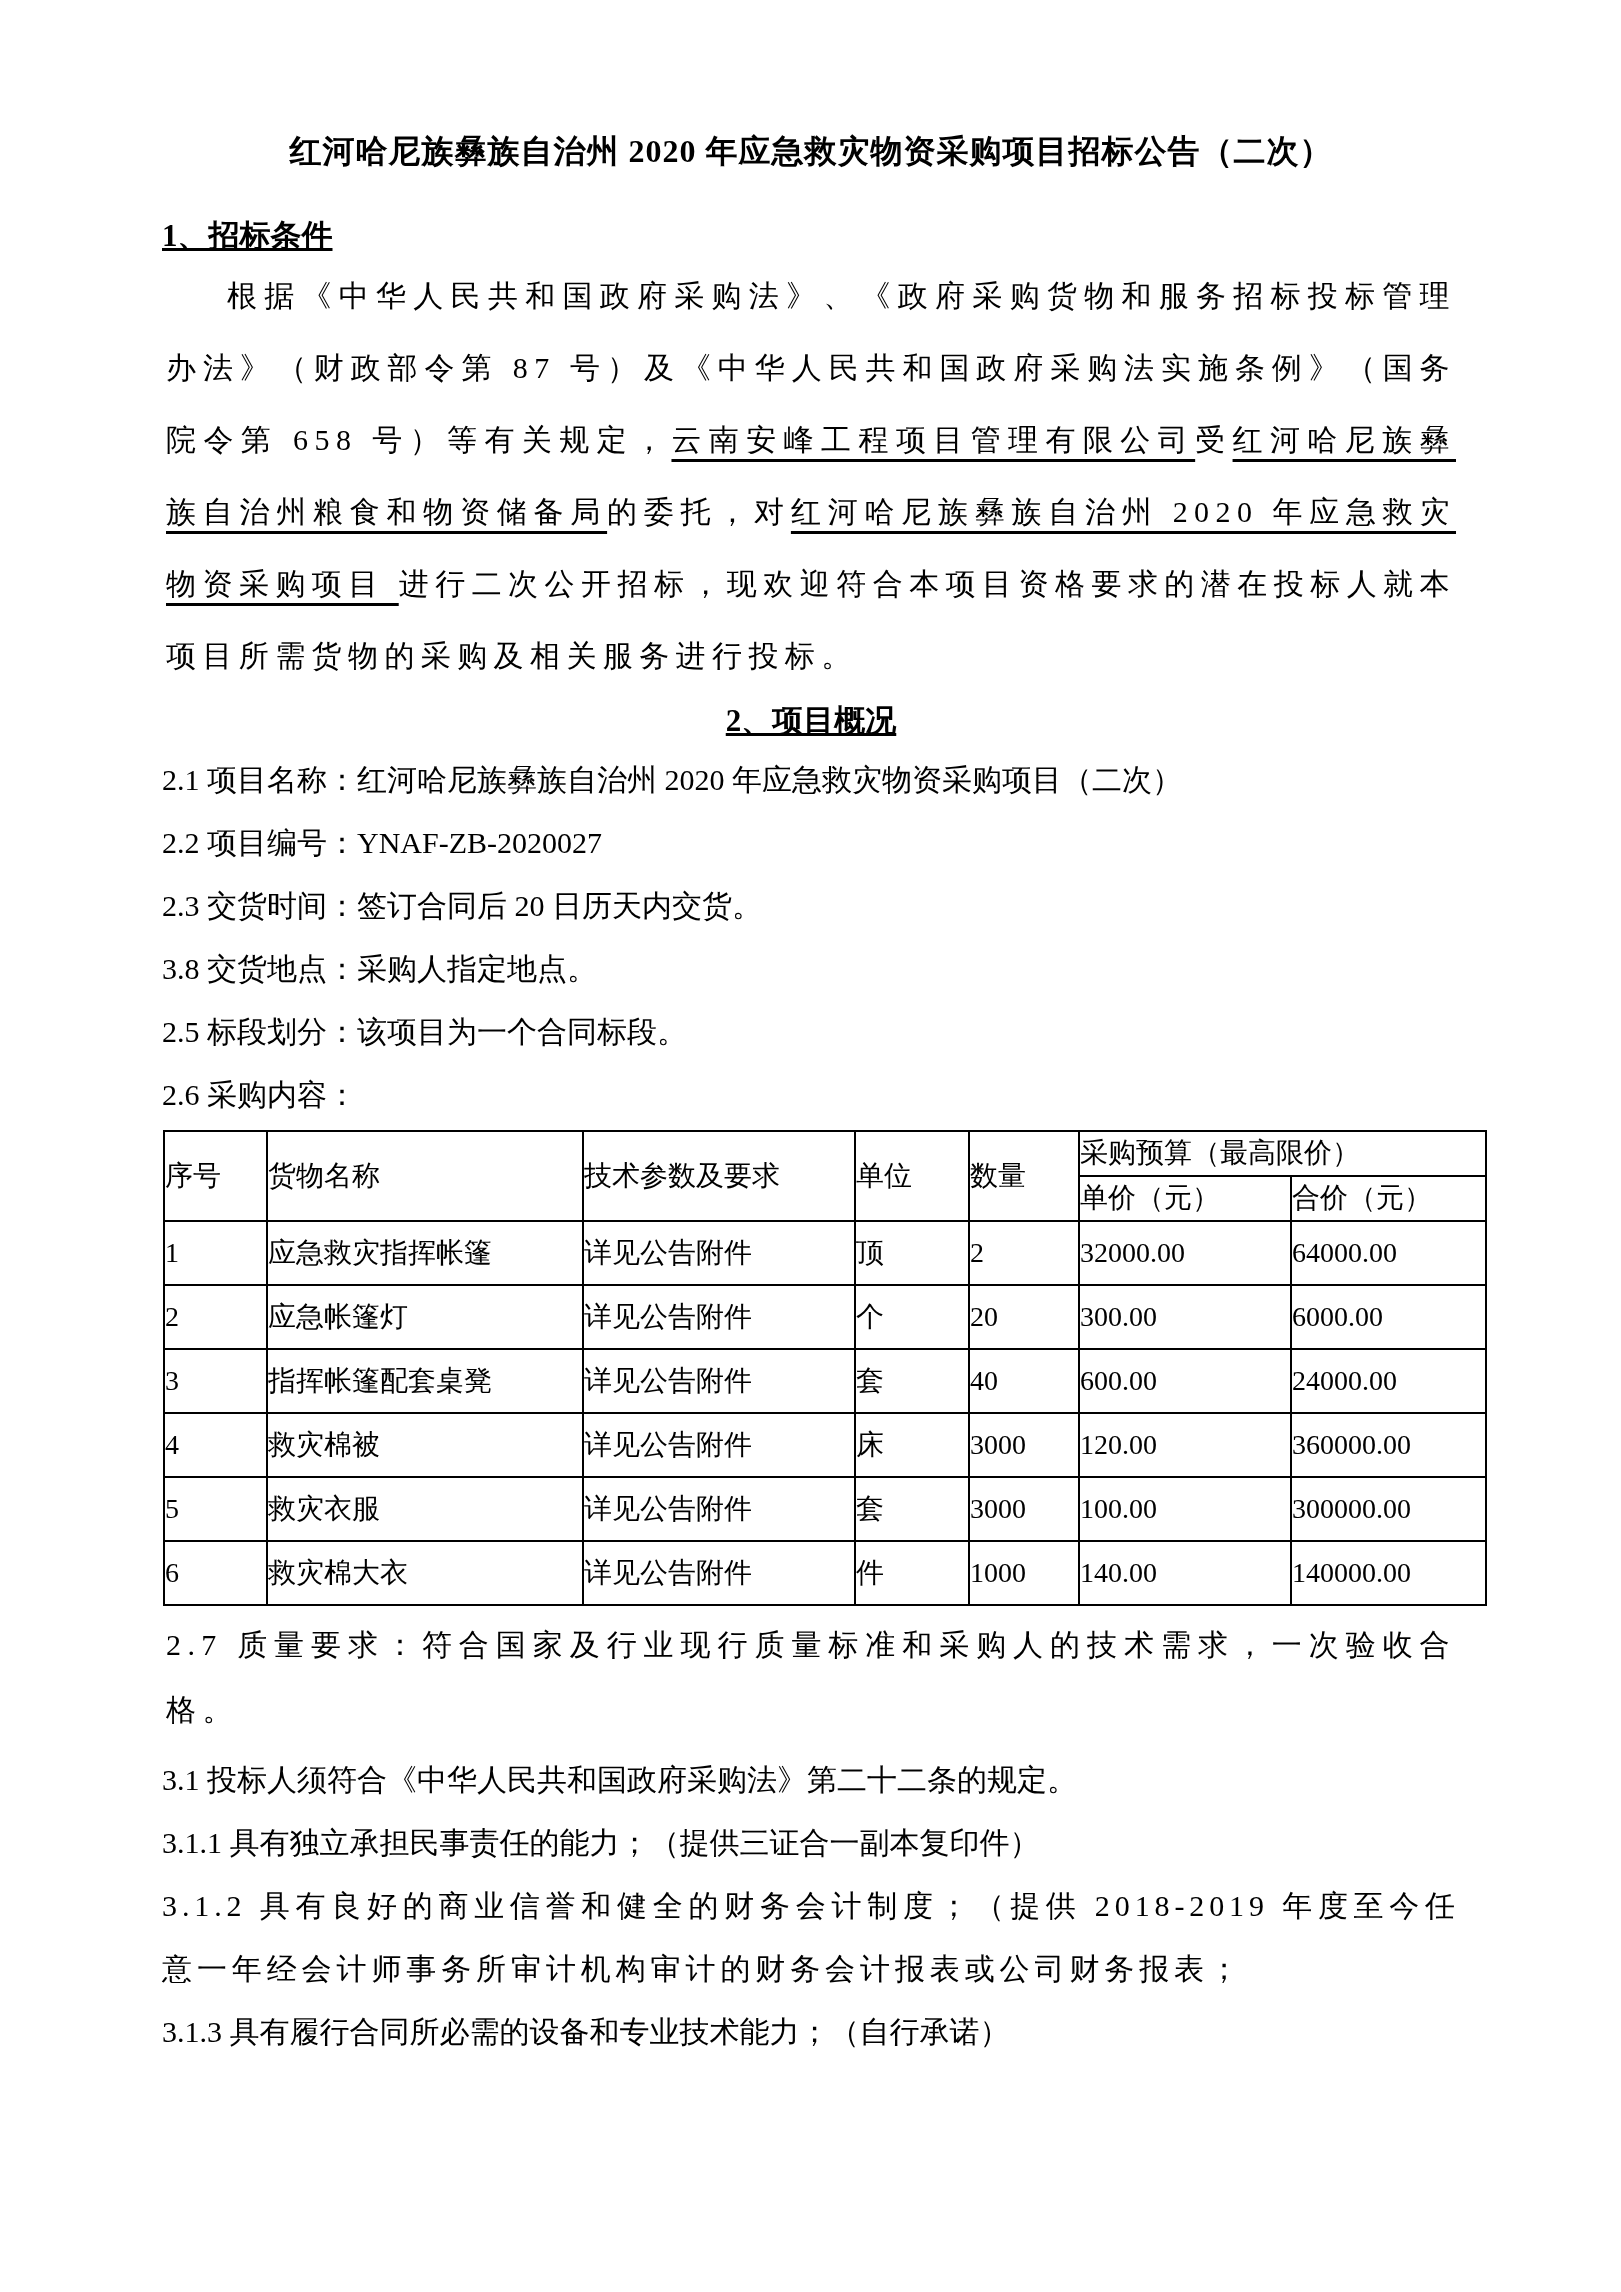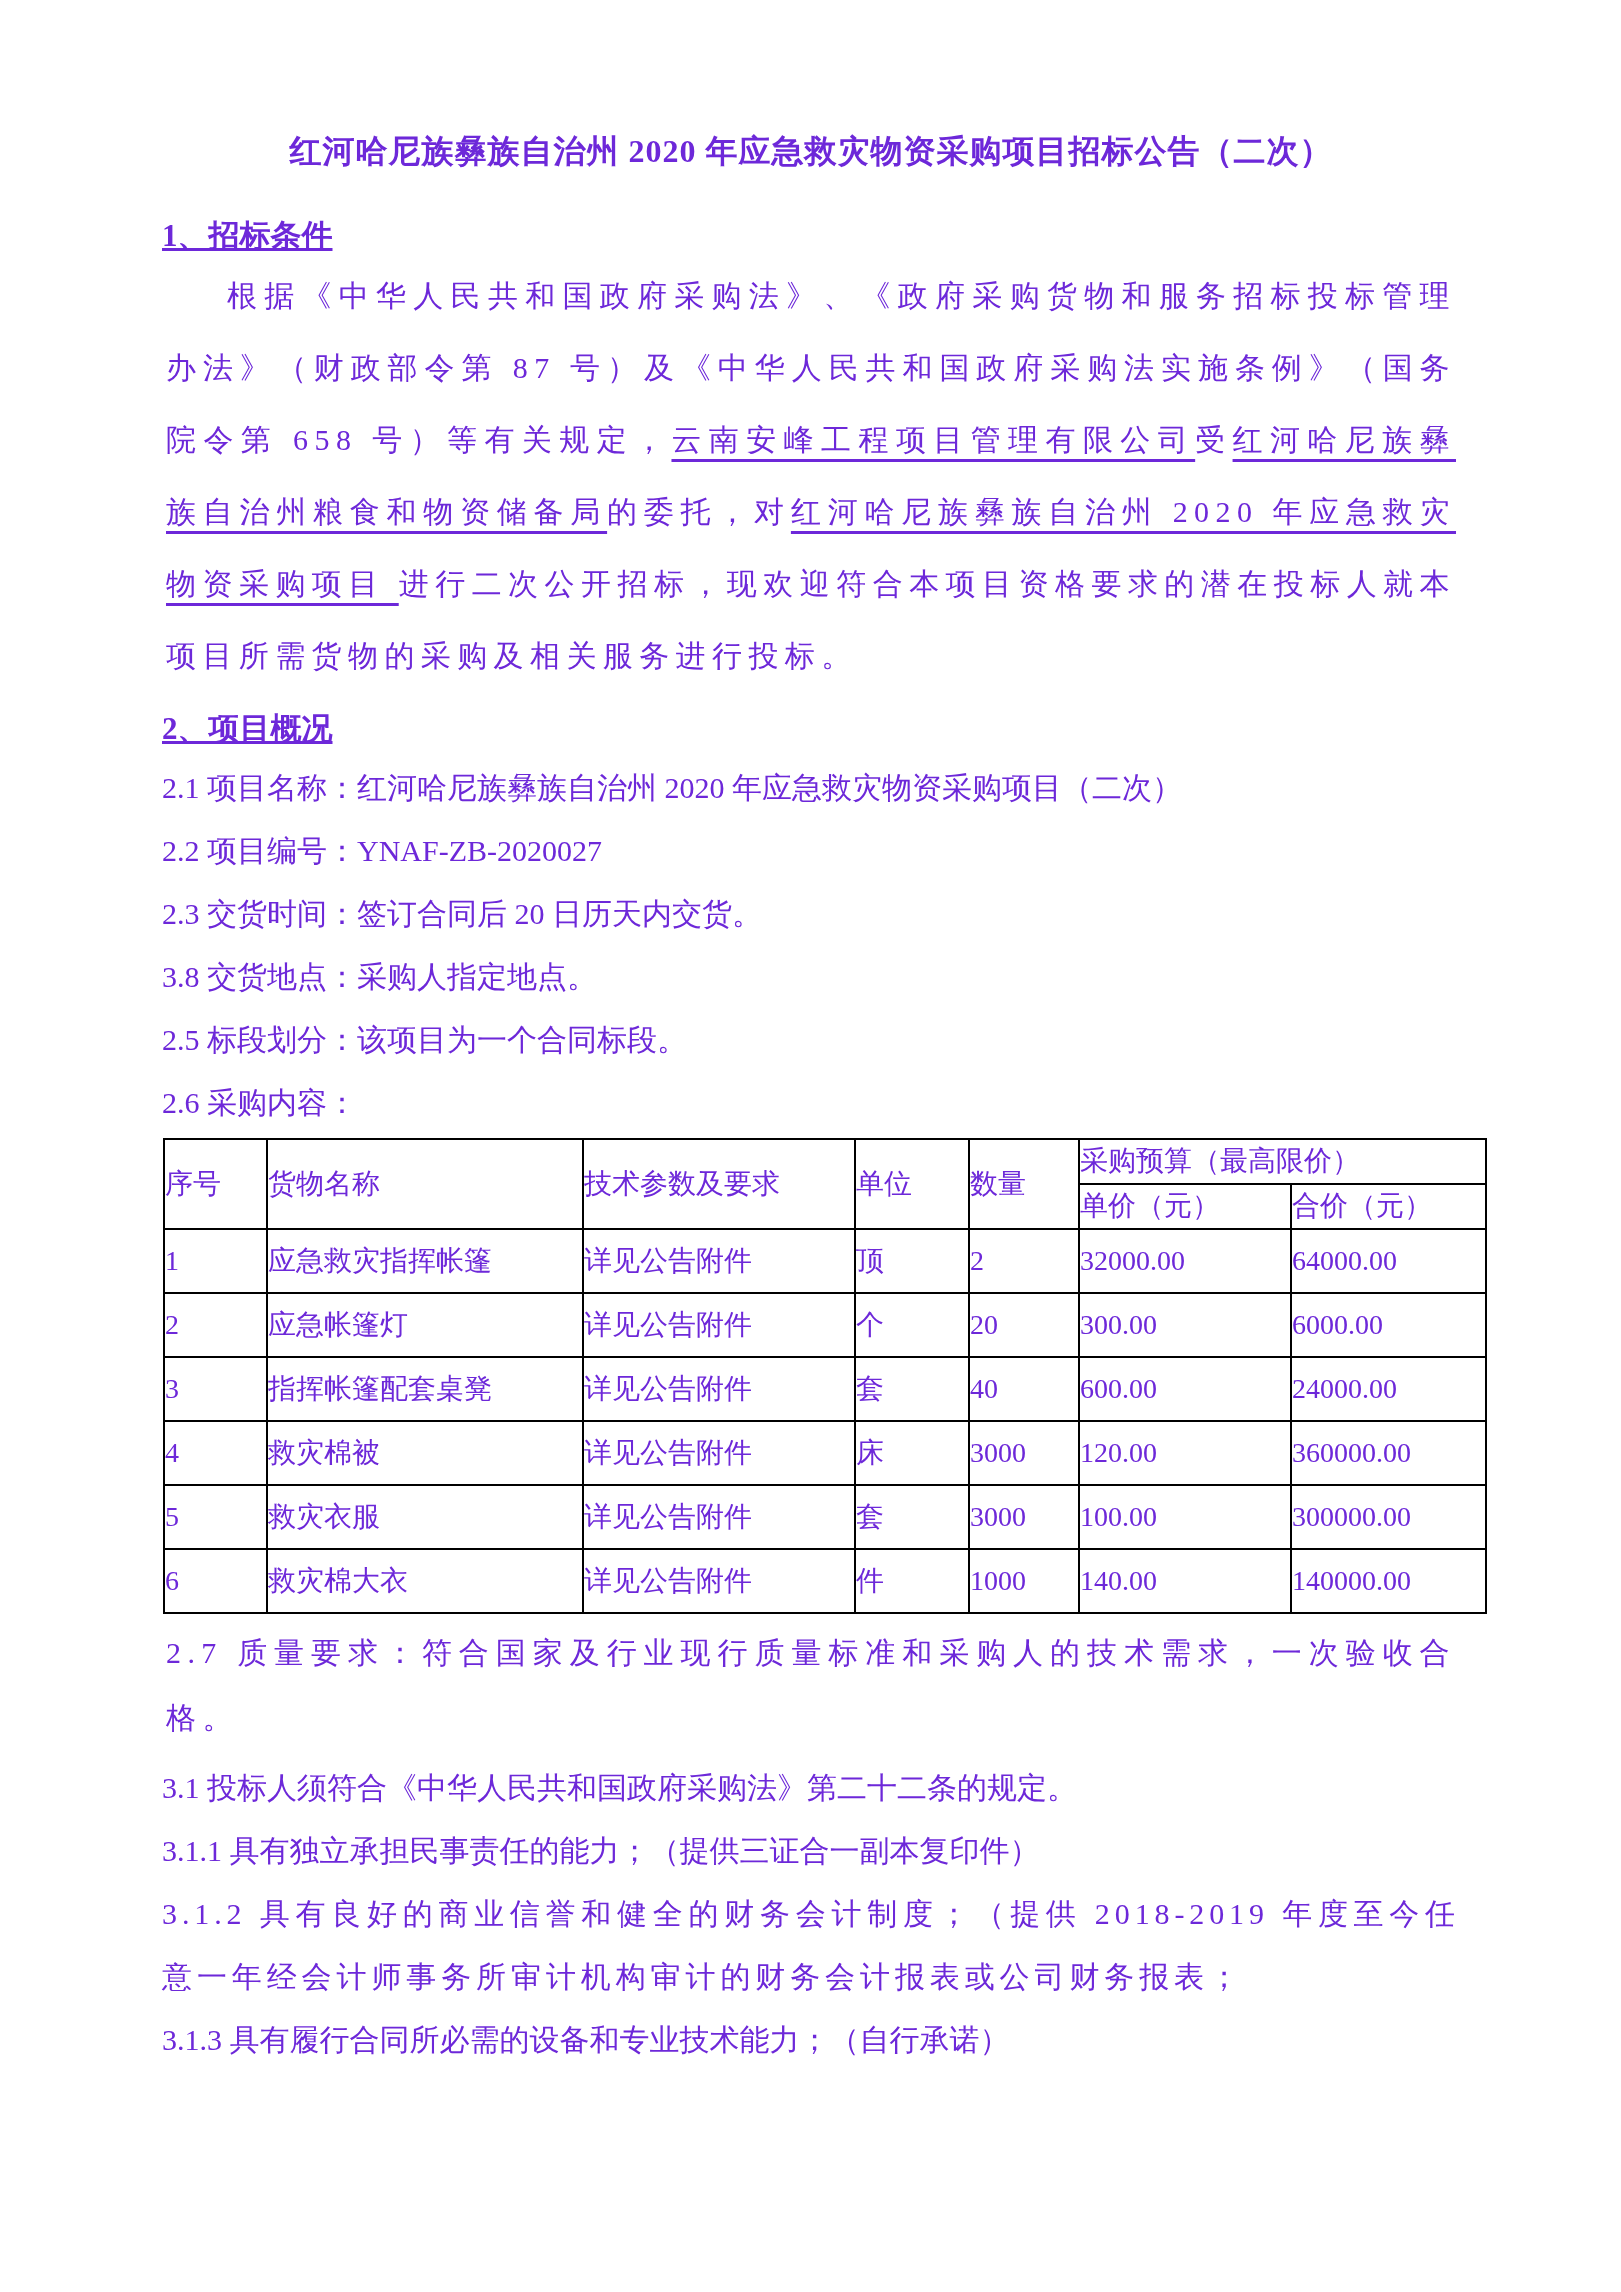--- a/index.html
+++ b/index.html
@@ -6,40 +6,40 @@
     margin: 0;
     padding: 0;
     background: #ffffff;
   }
   .page {
     position: relative;
     width: 1621px;
     height: 2293px;
     box-sizing: border-box;
     background: #ffffff;
-    color: #6d28d9;
+    color: #000000;
     font-family: "Liberation Serif", "DejaVu Serif", serif;
     padding: 129px 161px 0 162px;
     overflow: hidden;
   }
   .title {
     text-align: center;
     font-size: 32px;
     font-weight: bold;
     line-height: 45px;
     letter-spacing: 1px;
   }
   .h {
     font-size: 31px;
     font-weight: bold;
     line-height: 41px;
     text-decoration: underline;
   }
   .h1 { margin-top: 41px; }
-  .h2 { margin-top: 16px; }
+  .h2 { margin-top: 8px; text-align: center; }
   .h3 { margin-top: 0; }
   .para {
     margin: 4px;
     font-size: 30px;
     line-height: 72px;
     text-align: justify;
     letter-spacing: 6.4px;
   }
   .indent { text-indent: 61px; }
   .para27 {

